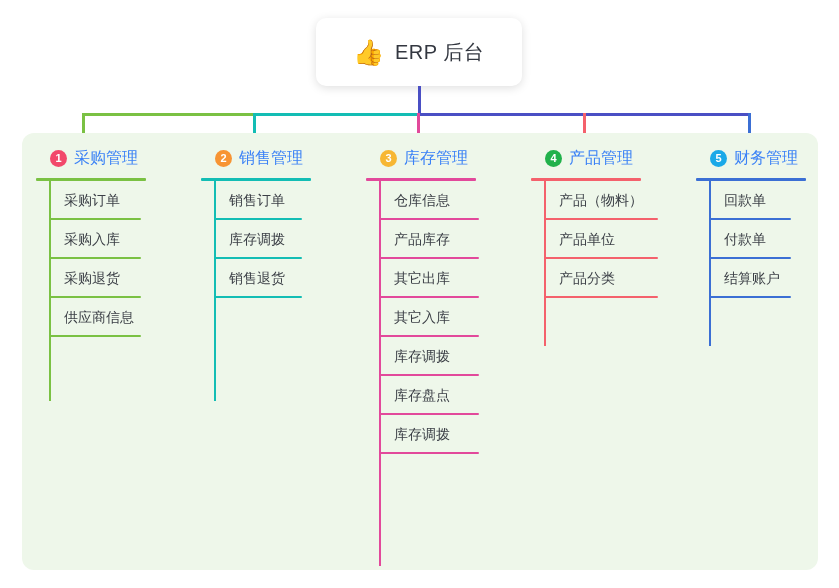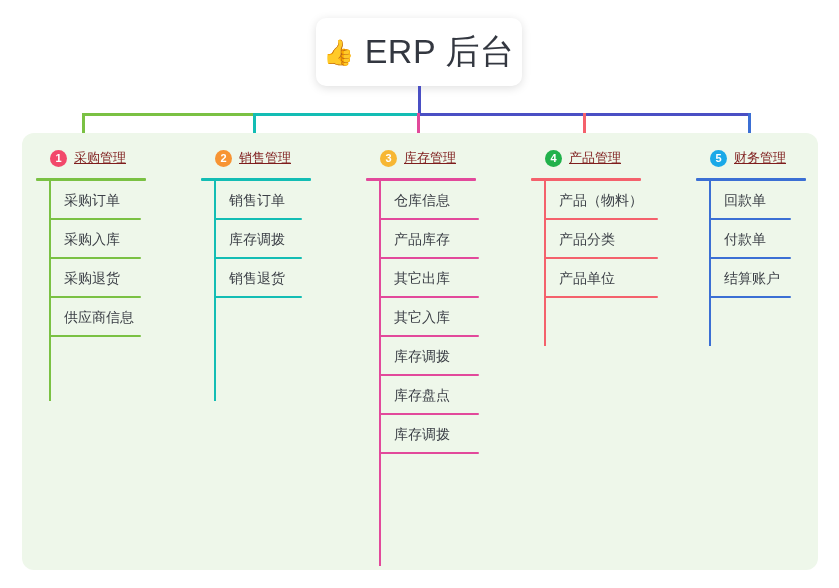--- a/index.html
+++ b/index.html
@@ -35,21 +35,21 @@
     justify-content: center;
     gap: 10px;
     box-sizing: border-box;
   }
   #root-emoji {
     font-size: 25px;
     line-height: 1;
     display: inline-block;
   }
   #root-title {
-    font-size: 34px;
+    font-size: 20px;
     color: #333740;
     letter-spacing: 0.5px;
     white-space: nowrap;
   }
 
   
   .conn {
     position: absolute;
   }
   .conn-v { width: 3px; }
@@ -84,23 +84,22 @@
     height: 17px;
     border-radius: 50%;
     color: #ffffff;
     font-size: 11px;
     line-height: 17px;
     text-align: center;
     font-weight: bold;
     flex: 0 0 auto;
   }
   .branch-label {
-    font-size: 13px;
-    color: #7f1d1d;
-    text-decoration: underline;
+    font-size: 16px;
+    color: #3b82f6;
   }
   .branch-rule {
     height: 3px;
     margin-top: 7px;
     border-radius: 1px;
   }
   .branch-items {
     position: relative;
     margin-top: 0;
     padding-left: 13px;
@@ -249,27 +248,27 @@
           <span class="branch-label">产品管理</span>
         </div>
         <div class="branch-rule" style="width: 110px; background: rgb(244, 97, 108);"></div>
         <div class="branch-items">
           <div class="spine" style="background: rgb(244, 97, 108); height: 165px;"></div>
           <div class="leaf">
             <span class="leaf-text">产品（物料）</span>
             <div class="leaf-rule" style="width: 114px; background: rgb(244, 97, 108);"></div>
           </div>
           <div class="leaf">
+            <span class="leaf-text">产品单位</span>
+            <div class="leaf-rule" style="width: 114px; background: rgb(244, 97, 108);"></div>
+          </div>
+          <div class="leaf">
             <span class="leaf-text">产品分类</span>
             <div class="leaf-rule" style="width: 114px; background: rgb(244, 97, 108);"></div>
           </div>
-          <div class="leaf">
-            <span class="leaf-text">产品单位</span>
-            <div class="leaf-rule" style="width: 114px; background: rgb(244, 97, 108);"></div>
-          </div>
         </div>
       </div>
       <div class="branch" style="left: 696px;">
         <div class="branch-head">
           <span class="badge" style="background: rgb(26, 169, 232);">5</span>
           <span class="branch-label">财务管理</span>
         </div>
         <div class="branch-rule" style="width: 110px; background: rgb(59, 111, 212);"></div>
         <div class="branch-items">
           <div class="spine" style="background: rgb(59, 111, 212); height: 165px;"></div>

